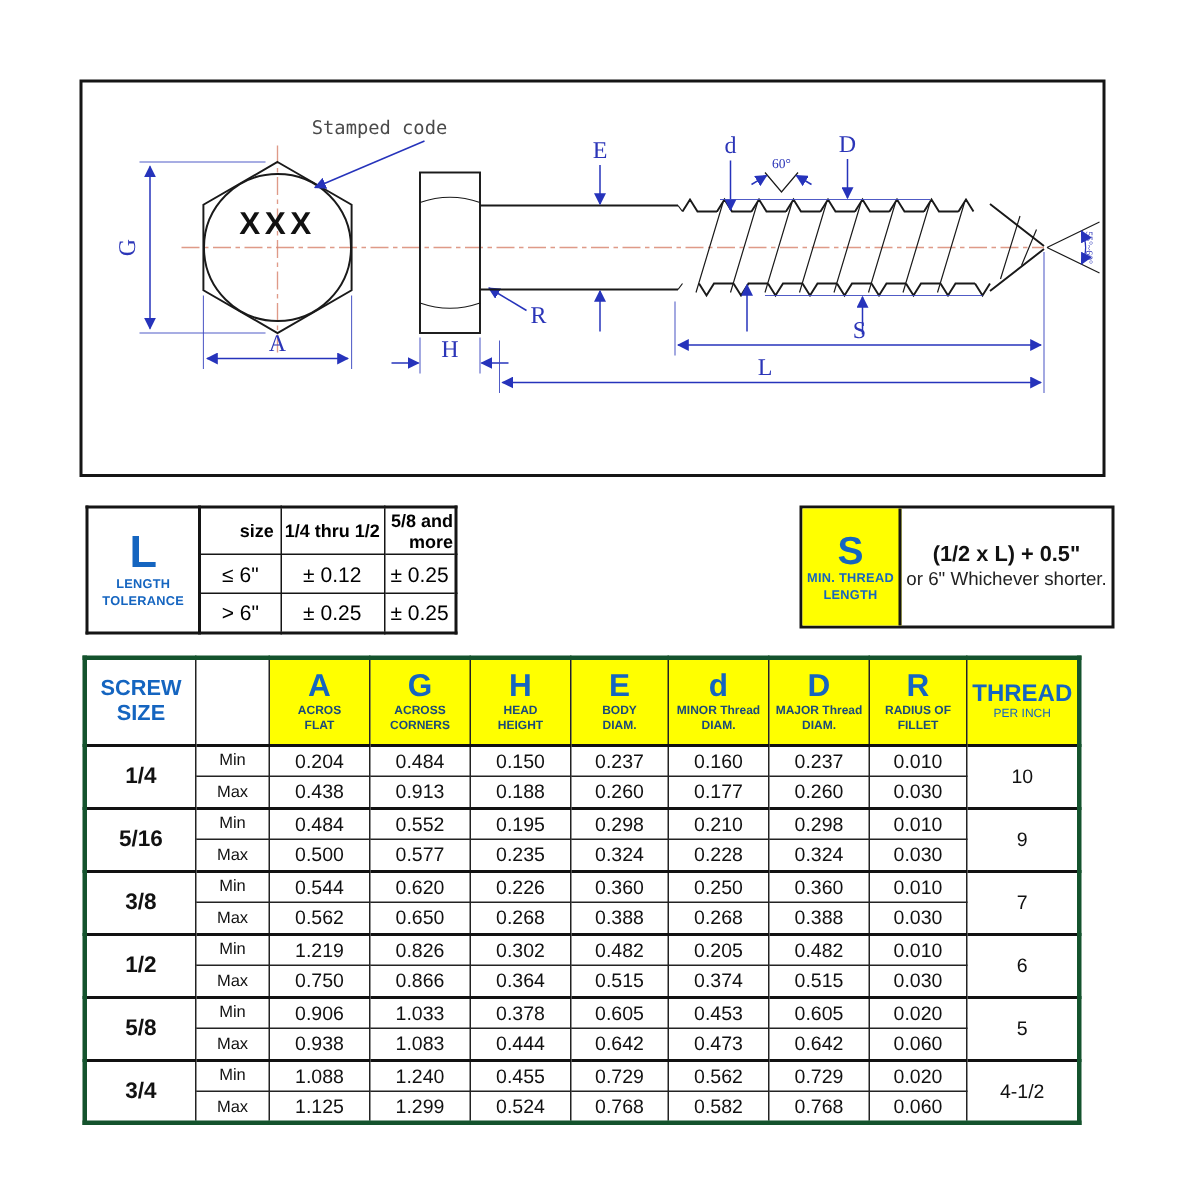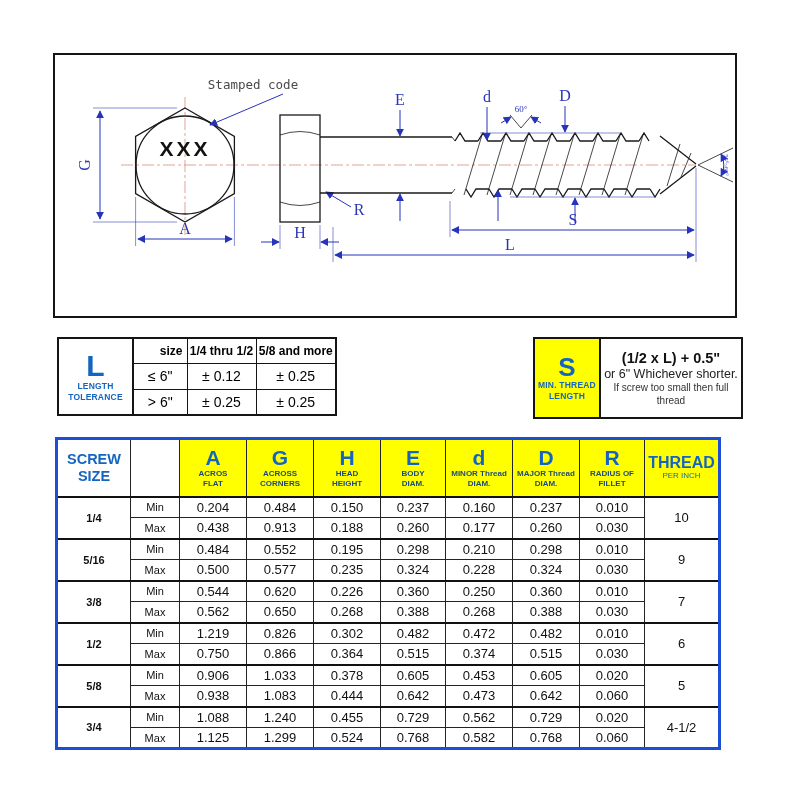--- a/index.html
+++ b/index.html
@@ -38,32 +38,32 @@
   #stable{position:absolute;left:533px;top:337px;width:210px;height:82px;border:2px solid #151515;
     box-sizing:border-box;display:flex;background:#fff;}
   #stable .skey{width:64px;border-right:2px solid #151515;display:flex;flex-direction:column;justify-content:center;}
   #stable .skey .big{font-size:26px;line-height:26px;}
   #stable .sbody{flex:1;display:flex;flex-direction:column;justify-content:center;text-align:center;line-height:1.25;}
   #stable .f1{font-size:14.5px;font-weight:bold;color:#111;}
   #stable .f2{font-size:12.5px;color:#222;}
   #stable .f3{font-size:10px;color:#333;}
 
   
-  #spec{position:absolute;left:55px;top:437px;border-collapse:collapse;table-layout:fixed;border:3px solid #1d4ed8;}
+  #spec{position:absolute;left:55px;top:437px;border-collapse:collapse;table-layout:fixed;border:3px solid #14532d;}
   #spec td,#spec th{border:1.3px solid #232323;text-align:center;vertical-align:middle;padding:0;box-sizing:border-box;background:#fff;}
   #spec thead th{background:#ffff00;height:58px;}
   #spec thead th.corner{background:#fff;}
   #spec thead th.blank{background:#fff;}
   #spec .hl{color:#1565c0;font-weight:bold;font-size:21px;line-height:22px;display:block;}
   #spec .hc{color:#1b4a7a;font-weight:bold;font-size:8px;line-height:10px;display:block;}
   #spec .corner-txt{color:#1565c0;font-weight:bold;font-size:14.5px;line-height:17px;display:block;}
   #spec .thr1{color:#1565c0;font-weight:bold;font-size:16px;line-height:17px;display:block;}
   #spec .thr2{color:#1565c0;font-weight:normal;font-size:8px;line-height:10px;display:block;}
   #spec tbody td{height:21px;font-size:13px;color:#111;}
-  #spec tbody td.size-cell{font-weight:bold;font-size:11px;}
+  #spec tbody td.size-cell{font-weight:bold;font-size:15px;}
   #spec tbody td.mm-cell{font-size:11px;}
   #spec tbody tr.group-start td{border-top:2.5px solid #111;}
 </style>
 </head>
 <body>
 
 <div id="page">
 
   <div id="frame">
     <svg width="680" height="239" viewBox="0 0 680 239">
@@ -189,21 +189,21 @@
   <table id="ltable">
     <tbody>
         <tr>
       <td class="keycell" rowspan="3" style="width:75px;border-width:2px;">
         <div class="big">L</div>
         <div class="cap">LENGTH</div>
         <div class="cap">TOLERANCE</div>
       </td>
       <td class="hdr" style="width:54px;height:25px;text-align:right;padding-right:4px;">size</td>
       <td class="hdr" style="width:69px;">1/4 thru 1/2</td>
-      <td class="hdr" style="width:80px;">5/8 and more</td>
+      <td class="hdr" style="width:48px;text-align:right;">5/8 and more</td>
     </tr>
     <tr style="height:26px;">
       <td class="val">≤ 6"</td>
       <td class="val">± 0.12</td>
       <td class="val">± 0.25</td>
     </tr>
     <tr style="height:26px;">
       <td class="val">&gt; 6"</td>
       <td class="val">± 0.25</td>
       <td class="val">± 0.25</td>
@@ -213,21 +213,20 @@
 
   <div id="stable">
     <div class="skey keycell">
       <div class="big">S</div>
       <div class="cap">MIN. THREAD</div>
       <div class="cap">LENGTH</div>
     </div>
     <div class="sbody">
       <div class="f1">(1/2 x L) + 0.5"</div>
       <div class="f2">or 6" Whichever shorter.</div>
-      <div class="f3">If screw too small then full thread</div>
     </div>
   </div>
 
   <table id="spec">
     <colgroup>
       <col style="width:74px;">
         <col style="width:49px;">
       <col style="width:67px;">
         <col style="width:67px;">
         <col style="width:67px;">
@@ -352,21 +351,21 @@
           <td class="val-cell">0.388</td>
           <td class="val-cell">0.030</td>
         </tr>
         <tr class="group-start">
           <td class="size-cell" rowspan="2">1/2</td>
           <td class="mm-cell">Min</td>
           <td class="val-cell">1.219</td>
           <td class="val-cell">0.826</td>
           <td class="val-cell">0.302</td>
           <td class="val-cell">0.482</td>
-          <td class="val-cell">0.472</td>
+          <td class="val-cell">0.205</td>
           <td class="val-cell">0.482</td>
           <td class="val-cell">0.010</td>
           <td class="tpi-cell" rowspan="2">6</td>
         </tr>
         <tr>
           <td class="mm-cell">Max</td>
           <td class="val-cell">0.750</td>
           <td class="val-cell">0.866</td>
           <td class="val-cell">0.364</td>
           <td class="val-cell">0.515</td>

